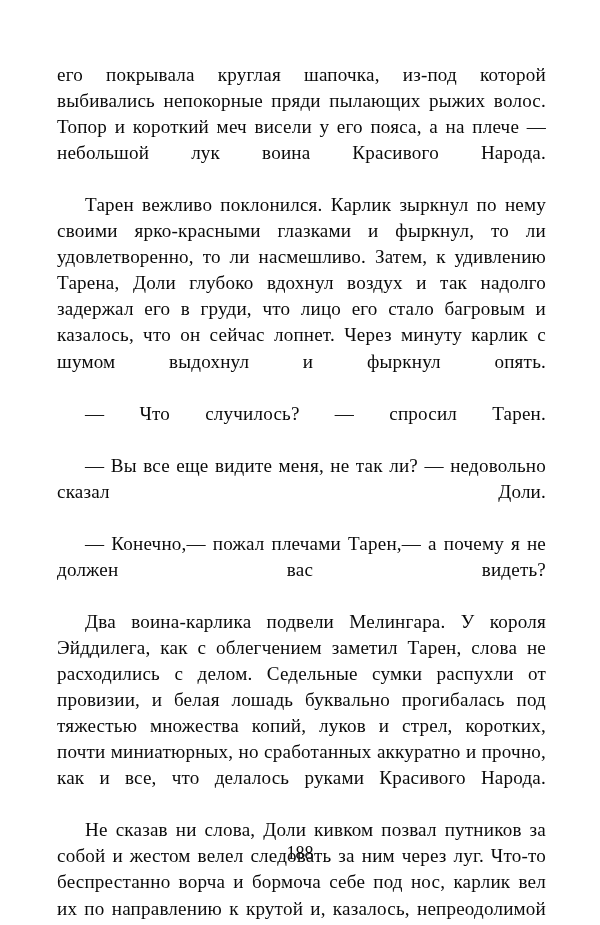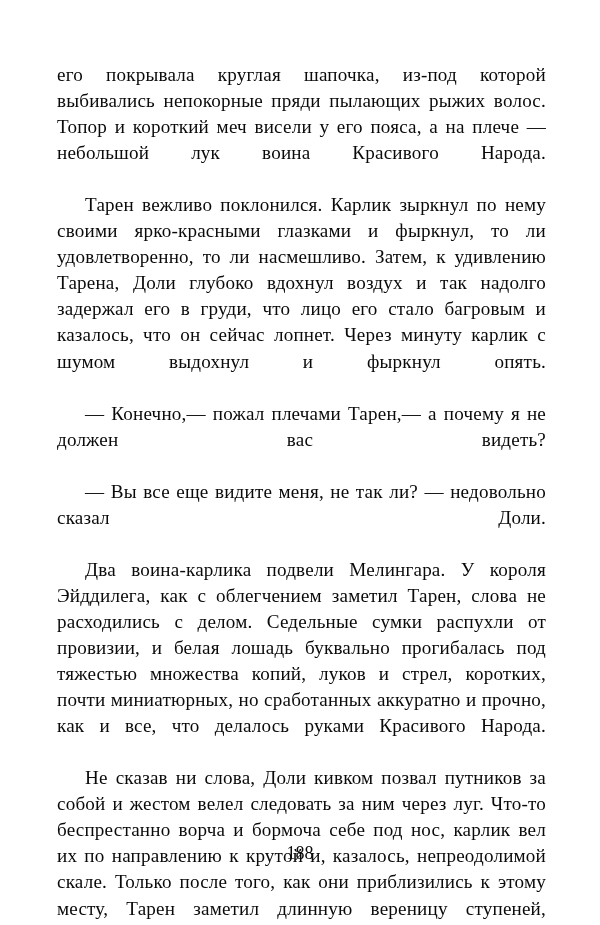--- a/index.html
+++ b/index.html
@@ -72,24 +72,25 @@
 </head>
 <body>
 
 <div class="page">
 
   <div class="text-block">
     <p class="para no-indent">его покрывала круглая шапочка, из-под которой выбивались непокорные пряди пылающих рыжих волос. Топор и короткий меч висели у его пояса, а на плече — небольшой лук воина Красивого Народа.</p>
 
     <p class="para first-indent">Тарен вежливо поклонился. Карлик зыркнул по нему своими ярко-красными глазками и фыркнул, то ли удовлетворенно, то ли насмешливо. Затем, к удивлению Тарена, Доли глубоко вдохнул воздух и так надолго задержал его в груди, что лицо его стало багровым и казалось, что он сейчас лопнет. Через минуту карлик с шумом выдохнул и фыркнул опять.</p>
 
+    <p class="para dialogue">— Что случилось? — спросил Тарен.</p>
+
+    <p class="para dialogue">— Вы все еще видите меня, не так ли? — недовольно сказал Доли.</p>
 
     <p class="para dialogue">— Конечно,— пожал плечами Тарен,— а почему я не должен вас видеть?</p>
-
-    <p class="para dialogue">— Вы все еще видите меня, не так ли? — недовольно сказал Доли.</p>
 
 
     <p class="para first-indent">Два воина-карлика подвели Мелингара. У короля Эйддилега, как с облегчением заметил Тарен, слова не расходились с делом. Седельные сумки распухли от провизии, и белая лошадь буквально прогибалась под тяжестью множества копий, луков и стрел, коротких, почти миниатюрных, но сработанных аккуратно и прочно, как и все, что делалось руками Красивого Народа.</p>
 
     <p class="para first-indent">Не сказав ни слова, Доли кивком позвал путников за собой и жестом велел следовать за ним через луг. Что-то беспрестанно ворча и бормоча себе под нос, карлик вел их по направлению к крутой и, казалось, непреодолимой скале. Только после того, как они приблизились к этому месту, Тарен заметил длинную вереницу ступеней, выбитых прямо в камне. Доли кивнул головой в сторону лестницы, и они начали взбираться на скалу.</p>
 
   </div>
 
   <div class="folio">188</div>
 

